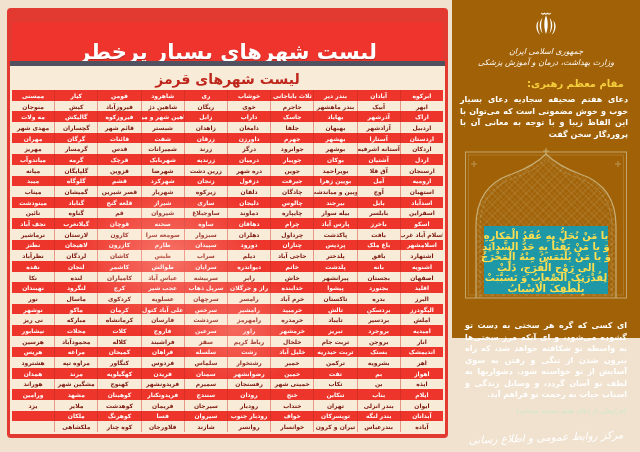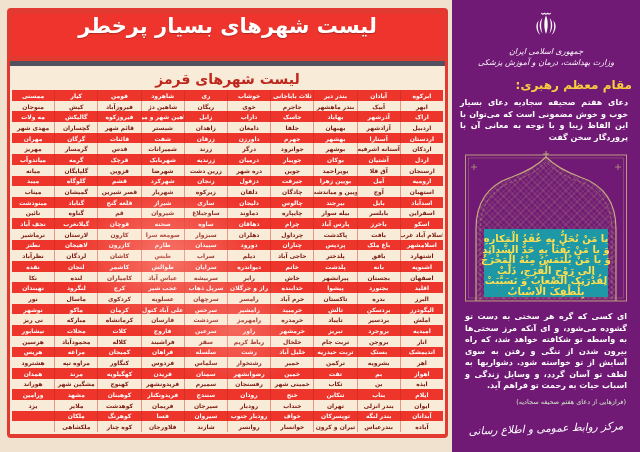--- a/index.html
+++ b/index.html
@@ -7,23 +7,23 @@
     width:640px;height:452px;overflow:hidden;position:relative;
     background:#f0e2cf;
     font-family:"DejaVu Sans",sans-serif;
   }
   
   .red-panel{
     position:absolute;left:7px;top:8px;width:441px;height:430px;
     background:#e23a31;border-radius:4px;
   }
   .title-band{
-    position:absolute;top:6px;left:5px;right:5px;height:42px;
+    position:absolute;top:14px;left:5px;right:5px;height:42px;
     background:#ee342c;border-radius:3px;
-    display:flex;align-items:flex-start;justify-content:center;
+    display:flex;align-items:flex-end;justify-content:center;
   }
   .title-band span{
     color:#ffffff;font-weight:bold;font-size:21px;direction:rtl;
     text-shadow:0 1px 1px rgba(0,0,0,.25);
   }
   .divider{
     position:absolute;top:53px;left:3px;right:3px;height:5px;background:#51515f;
   }
   .cream-card{
     position:absolute;top:58px;left:3px;right:3px;bottom:4px;
@@ -51,43 +51,43 @@
   .map-watermark{
     position:absolute;top:60px;left:30px;width:300px;height:290px;
     pointer-events:none;
     background:
       radial-gradient(ellipse 45% 40% at 42% 45%, rgba(255,170,158,.95), rgba(255,170,158,0) 70%),
       radial-gradient(ellipse 35% 30% at 65% 70%, rgba(255,170,158,.8), rgba(255,170,158,0) 70%);
     mix-blend-mode:lighten;opacity:.55;
   }
   
   .teal-panel{
-    position:absolute;left:452px;top:0;width:188px;height:452px;
-    background:#701a75;color:#ffffff;direction:rtl;text-align:center;
+    position:absolute;left:452px;top:0;width:188px;height:338px;
+    background:#a16207;color:#ffffff;direction:rtl;text-align:center;
   }
   .emblem{margin-top:10px;}
   .gov-line{font-size:8px;line-height:11px;font-style:italic;opacity:.95;}
   .attribution{
-    color:#f6cf3e;font-weight:bold;font-size:12px;text-align:right;
-    padding:10px 8px 0 0;
+    color:#f6cf3e;font-weight:bold;font-size:10px;text-align:right;
+    padding:10px 16px 0 0;
   }
   .quote{
     color:#ffffff;font-weight:bold;font-size:8px;line-height:11.5px;
     text-align:justify;padding:5px 12px 0 8px;
   }
   .frame-box{position:relative;margin:8px 12px 0 12px;height:152px;}
   .frame-box svg{position:absolute;inset:0;}
   .dua{
     position:absolute;left:16px;right:16px;bottom:6px;
     color:#ffdf4f;font-weight:bold;font-size:10px;line-height:10.5px;
     text-align:center;
   }
   .translation{
     color:#ffffff;font-weight:bold;font-size:8px;line-height:11.5px;
-    text-align:justify;padding:8px 13px 0 13px;
+    text-align:justify;padding:20px 13px 0 13px;
   }
   .caption{
     color:#cfe9c5;font-size:6.5px;text-align:right;padding:6px 14px 0 12px;
   }
   .signature{
     color:#ffffff;font-style:italic;font-size:10.5px;margin-top:16px;
     transform:rotate(-2deg);
   }
 </style>
 </head>

